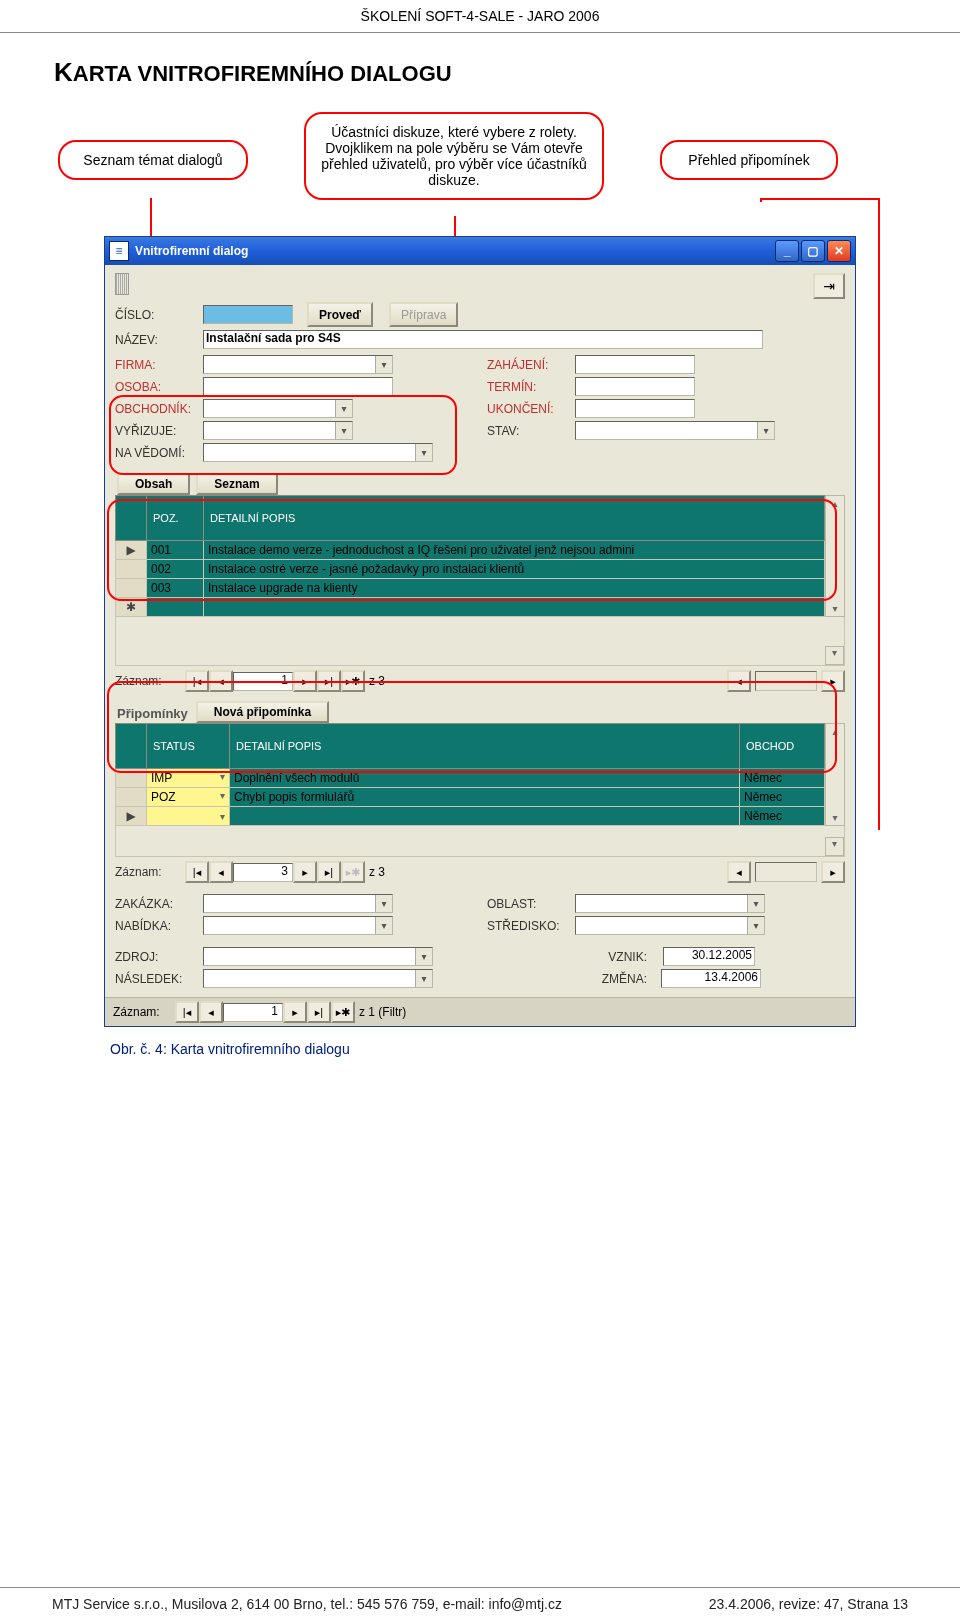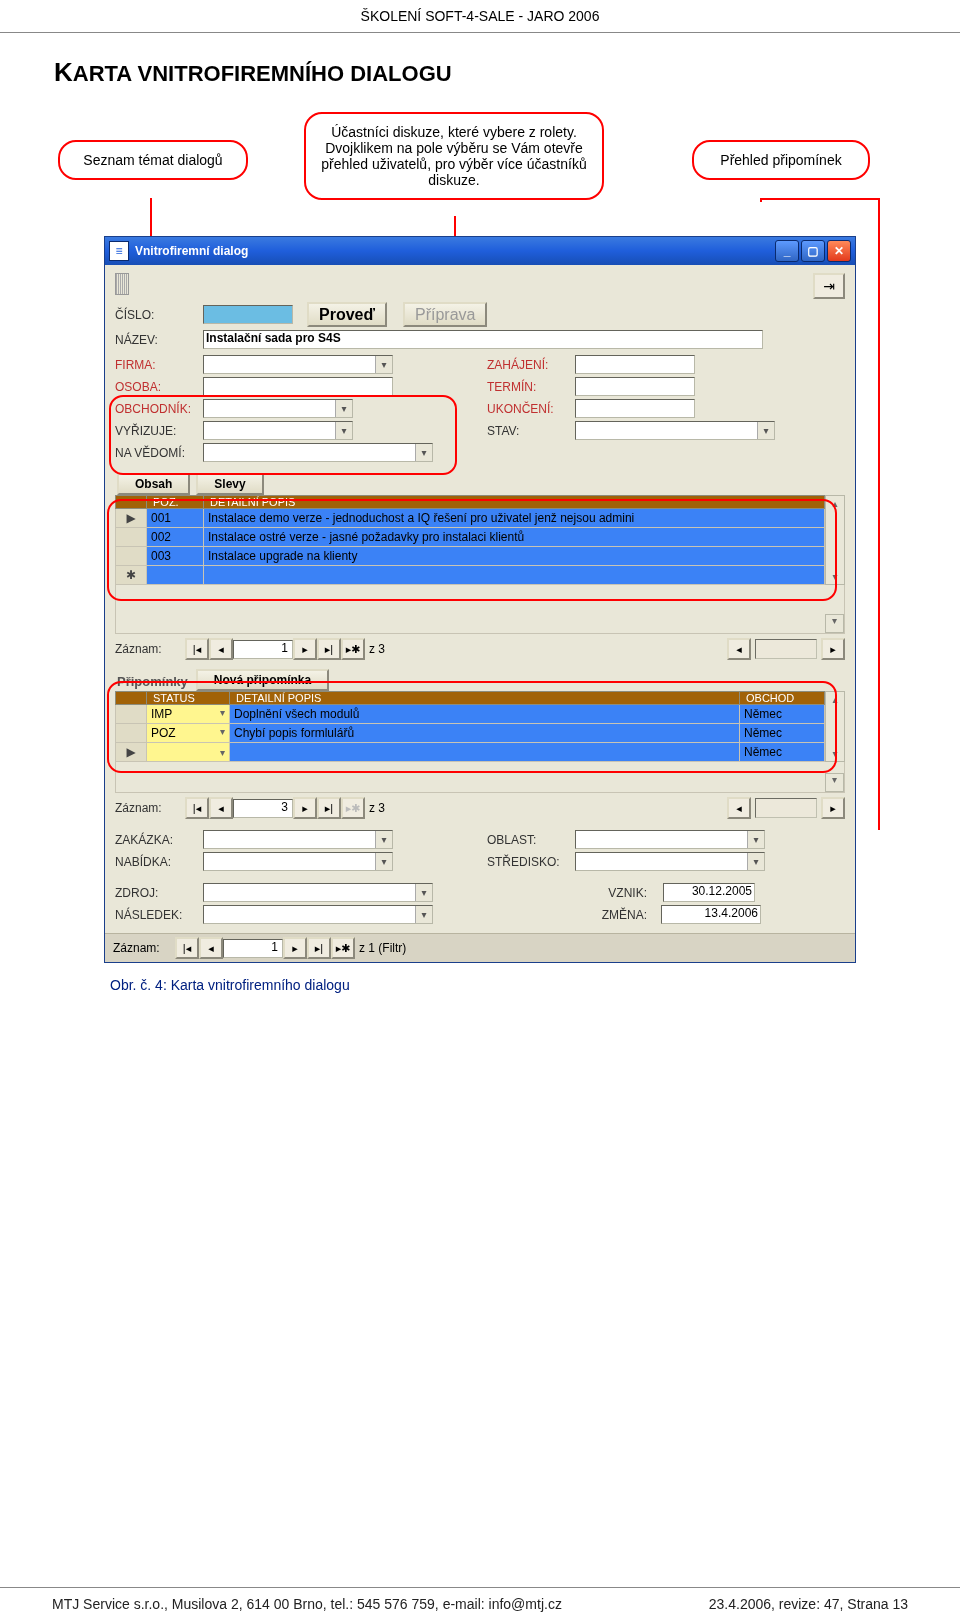--- a/index.html
+++ b/index.html
@@ -5,57 +5,57 @@
 html,body{margin:0;padding:0;background:#fff;font-family:Arial,Helvetica,sans-serif;color:#000}
 .page{width:960px;margin:0 auto;position:relative;min-height:1622px;border-bottom:1px solid #aaa}
 .hdr{font-size:14px;text-align:center;padding:8px 0;border-bottom:1px solid #888}
 .heading{font-size:26px;font-weight:bold;margin:24px 0 18px 54px}
 .sc{font-variant:small-caps}
 .callouts{position:relative;height:130px}
 .callout{position:absolute;border:2px solid #ff0000;border-radius:18px;background:#fff;padding:10px 14px;font-size:14px;text-align:center;box-sizing:border-box}
 .callout-line{position:absolute;background:#ff0000}
 .callout.left{left:58px;top:34px;width:190px}
 .callout.mid{left:304px;top:6px;width:300px}
-.callout.right{left:692px;top:34px;width:178px}
+.callout.right{left:660px;top:34px;width:178px}
 .winwrap{position:relative;margin:0 auto;width:752px}
 
 
 .win{border:1px solid #1a3f8b;background:#e9e7d8;font-family:Tahoma,Arial,sans-serif;font-size:12px;color:#000}
 .titlebar{height:28px;background:linear-gradient(#3a7ae0,#1f5edb 50%,#174eb5);display:flex;align-items:center;color:#fff;font-weight:bold;padding:0 4px}
 .titlebar .icon-slot{width:18px;height:18px;background:#fff;border:1px solid #0a2a6e;margin-right:6px;display:flex;align-items:center;justify-content:center;color:#1f5edb;font-weight:bold}
 .titlebar .title{flex:1}
 .winbtns{display:flex;gap:2px}
 .winbtn{width:22px;height:20px;border:1px solid #0a2a6e;border-radius:3px;display:flex;align-items:center;justify-content:center;font-size:12px;font-weight:bold;color:#fff;background:linear-gradient(#5d9aff,#2f65c4)}
 .winbtn.close{background:linear-gradient(#ff8a5a,#e33a1c)}
 .contentarea{padding:8px 10px 6px 10px;position:relative}
 .toolstrip{height:26px;display:flex;justify-content:space-between;align-items:flex-start}
 .toolstrip .handle{width:12px;height:20px;background:repeating-linear-gradient(90deg,#aaa 0 1px,transparent 1px 2px);border:1px solid #999}
 .arrowbox{width:28px;height:22px;border:2px outset #e0dcc6;background:#f0ece0;display:flex;align-items:center;justify-content:center;font-size:14px}
 .formrow{display:flex;align-items:center;margin:3px 0}
 .lbl{width:88px;font-size:12px;color:#333}
 .lbl.red{color:#c03030}
 .txt,.combo{height:19px;border:1px inset #b8b8a8;background:#fff;font-size:12px;padding:0 2px;box-sizing:border-box}
 .combo{position:relative}
 .combo .dd{position:absolute;right:0;top:0;width:16px;height:100%;border-left:1px solid #aaa;background:#e9e7d8;display:flex;align-items:center;justify-content:center;color:#555;font-size:10px}
-.btn3d{height:21px;border:2px outset #e0dcc6;background:linear-gradient(#f4f2e6,#e0dcc6);padding:0 10px;font-size:16px;font-weight:bold;display:inline-flex;align-items:center}
+.btn3d{height:21px;border:2px outset #e0dcc6;background:linear-gradient(#f4f2e6,#e0dcc6);padding:0 10px;font-size:12px;font-weight:bold;display:inline-flex;align-items:center}
 .btn3d.muted{color:#999;font-weight:normal}
 .twocol{display:flex;gap:12px}
 .colL{flex:0 0 auto}
 .colR{flex:1}
 
 .red-ring{position:absolute;border:2px solid #ff0000;border-radius:14px;pointer-events:none}
 
 
 .tabs{display:flex;gap:6px;margin:8px 0 0 2px}
 .tabbtn{border:2px outset #e0dcc6;background:linear-gradient(#f4f2e6,#e0dcc6);padding:2px 16px;font-size:12px;font-weight:bold}
 
 
 .grid{border:1px solid #8c8c7c;background:#fff;width:100%;border-collapse:collapse;font-size:12px}
-.grid th{background:#a16207;color:#fff;text-align:left;font-weight:normal;padding:0 6px;border:1px solid #8c8c7c;font-size:11px}
-.grid td{border:1px solid #c8c4b4;padding:2px 4px;background:#3b82f6}
+.grid th{background:#0f766e;color:#fff;text-align:left;font-weight:normal;padding:16px 6px;border:1px solid #8c8c7c;font-size:11px}
+.grid td{border:1px solid #c8c4b4;padding:2px 4px;background:#0f766e}
 .grid td.rowhdr{background:#e0dcc6;width:18px;text-align:center;color:#444}
 .grid td.yellow{background:#fff68f}
 .tablewrap{display:flex}
 .scrollcol{width:18px;background:#e9e7d8;border:1px solid #b8b8a8;display:flex;flex-direction:column;align-items:center;justify-content:space-between;font-size:10px;color:#666;padding:2px 0}
 
 .recnav{display:flex;align-items:center;gap:4px;margin:4px 0 8px 0;font-size:12px}
 .navbtn{width:20px;height:18px;border:2px outset #e0dcc6;background:#f0ece0;display:flex;align-items:center;justify-content:center;font-size:11px}
 .navdisplay{display:flex;align-items:center;gap:0}
 .navdisplay .txt{width:60px;text-align:right;padding-right:4px}
 
@@ -166,21 +166,21 @@
                   <span class="dd">▾</span>
                 </div>
             </div>
           </div>
         </div>
 
         <div class="red-ring" style="left:4px;top:130px;width:344px;height:76px"></div>
 
         <div class="tabs">
           <div class="tabbtn">Obsah</div>
-          <div class="tabbtn">Slevy</div>
+          <div class="tabbtn">Seznam</div>
         </div>
 
         <div class="tablewrap">
           <table class="grid" style="flex:1">
             <tbody>
                 <tr>
               <th style="width:18px"></th>
               <th style="width:44px">POZ.</th>
               <th>DETAILNÍ POPIS</th>
             </tr>

